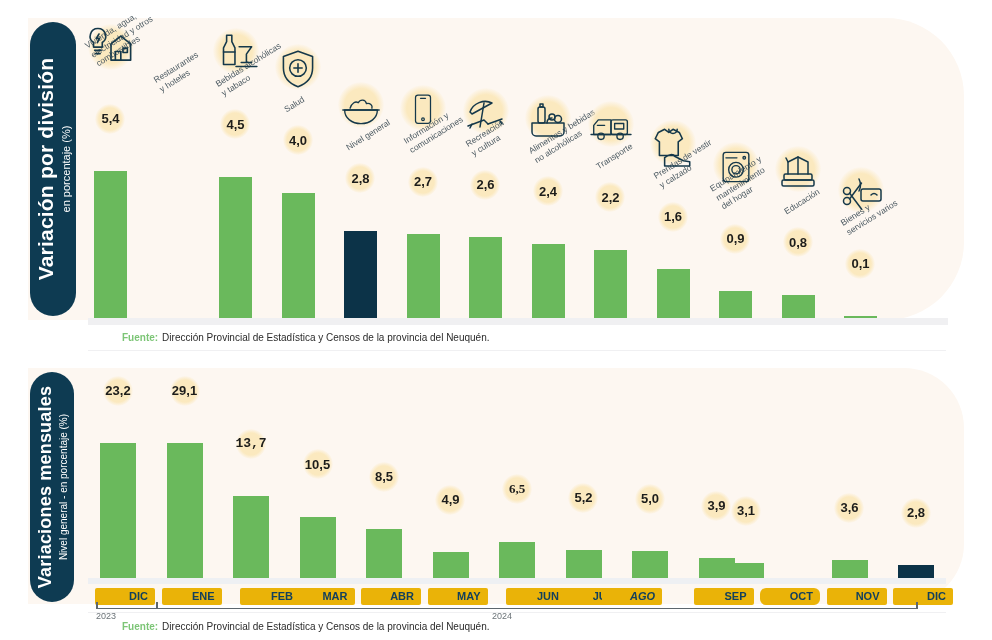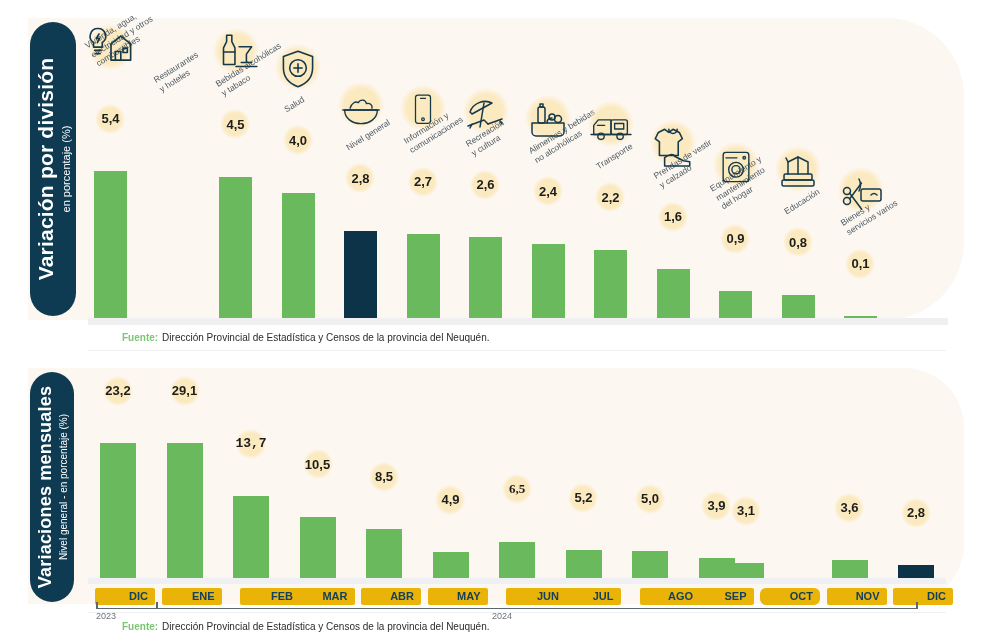--- a/index.html
+++ b/index.html
@@ -388,21 +388,21 @@
 <div id="axis-band"></div>
 <div id="month-labels">
     <div class="mlabel" style="left: 95px; width: 46px;">DIC</div>
     <div class="mlabel" style="left: 161.5px; width: 46px;">ENE</div>
     <div class="mlabel" style="left: 240px; width: 46px;">FEB</div>
     <div class="mlabel" style="left: 294.5px; width: 46px;">MAR</div>
     <div class="mlabel" style="left: 361px; width: 46px;">ABR</div>
     <div class="mlabel" style="left: 427.5px; width: 46px;">MAY</div>
     <div class="mlabel" style="left: 494px; width: 46px; margin-left: 12px;">JUN</div>
     <div class="mlabel" style="left: 560.5px; width: 46px;">JUL</div>
-    <div class="mlabel" style="left: 640px; width: 46px;">AGO</div>
+    <div class="mlabel" style="left: 602px; width: 46px; font-style: italic;">AGO</div>
     <div class="mlabel" style="left: 693.5px; width: 46px;">SEP</div>
     <div class="mlabel" style="left: 760px; width: 46px; border-radius: 6px;">OCT</div>
     <div class="mlabel" style="left: 826.5px; width: 46px;">NOV</div>
     <div class="mlabel" style="left: 893px; width: 46px;">DIC</div>
   </div>
 <div id="year-axis">
     <div class="yearline" style="left: 96px; top: 608px; width: 62px;"></div>
     <div class="yeartick" style="left: 96px; top: 602px;"></div>
     <div class="yeartick" style="left: 156px; top: 602px;"></div>
     <div class="yearline" style="left: 158px; top: 608px; width: 760px;"></div>

